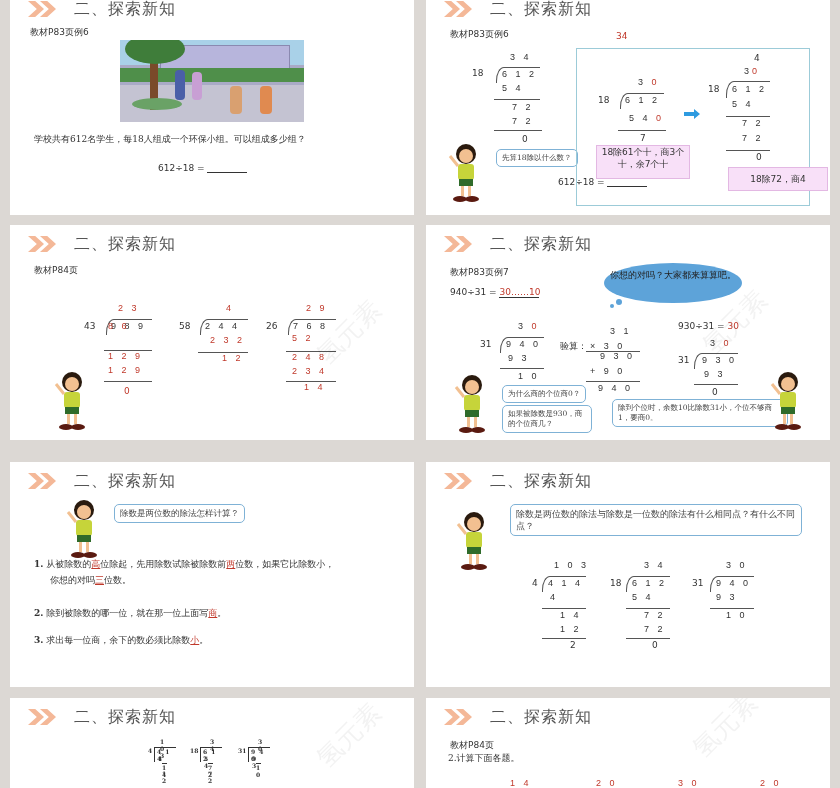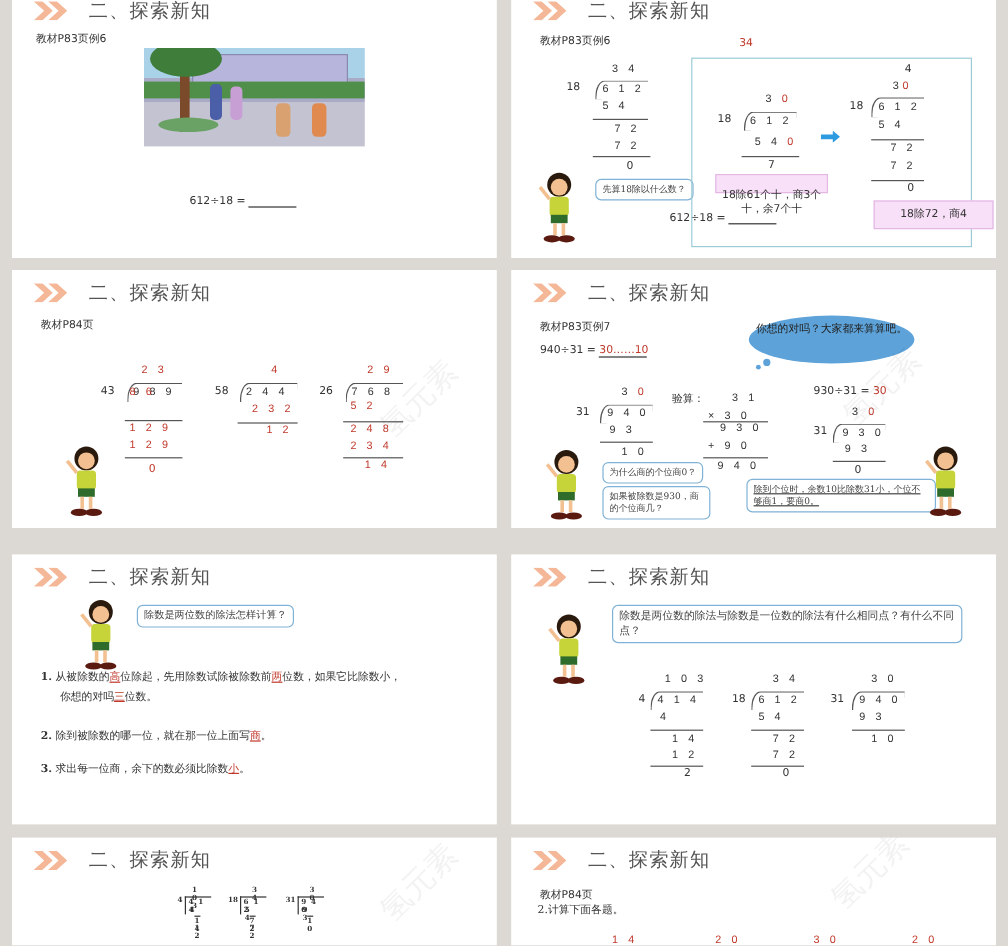--- a/index.html
+++ b/index.html
@@ -25,21 +25,21 @@
   .txt { position: absolute; font-size: 9px; color: #333; white-space: nowrap; }
   .red { color: #c0392b; }
   .mono { font-family: "Liberation Sans", sans-serif; letter-spacing: 3px; }
   .ln { position: absolute; height: 1px; background: #555; }
   .bracket { position: absolute; border-left: 1px solid #555; border-top: 1px solid #555; border-top-left-radius: 8px 14px; }
   .blank { display: inline-block; border-bottom: 1px solid #333; width: 40px; height: 10px; vertical-align: bottom; }
 
   .callout { position: absolute; border: 1px solid #7fb2d6; border-radius: 5px; background: #fff; font-size: 7.5px; color: #444; padding: 3px 5px; line-height: 1.35; font-family: "DejaVu Serif", serif; }
   .pinkbox { position: absolute; background: #f8e0f8; border: 1px solid #e3b8e3; font-size: 9px; color: #333; text-align: center; line-height: 1.3; }
   .panel { position: absolute; border: 1px solid #9ccbd8; }
-  .cloud { position: absolute; background: #5da3d9; border-radius: 50%; color: #222; font-size: 9px; text-align: center; font-family: "DejaVu Serif", serif; line-height: 1.4; margin-left: 20px; }
+  .cloud { position: absolute; background: #5da3d9; border-radius: 50%; color: #222; font-size: 9px; text-align: center; font-family: "DejaVu Serif", serif; line-height: 1.4; }
 
   .kid { position: absolute; width: 36px; height: 62px; }
   .illus { position: absolute; left: 110px; top: 40px; width: 184px; height: 82px; background: linear-gradient(#a9d1e8 0%, #a9d1e8 30%, #a9aac6 30%, #a9aac6 55%, #c4c3d2 55%); overflow: hidden; }
   .watermark { position: absolute; font-size: 26px; color: rgba(0,0,0,0.05); transform: rotate(-45deg); font-family: "DejaVu Serif", serif; pointer-events: none; }
 </style>
 </head>
 <body>
 
 <div class="slide s1">
   <div class="hdr">
@@ -54,20 +54,21 @@
     <div style="position:absolute;left:40px;top:5px;width:130px;height:35px;background:#b7b5dc;border:1px solid #8a89b0;"></div>
     <div style="position:absolute;left:0;top:28px;width:184px;height:14px;background:#4f8f4a;"></div>
     <div style="position:absolute;left:30px;top:0;width:8px;height:70px;background:#7a4a2a;"></div>
     <div style="position:absolute;left:5px;top:-6px;width:60px;height:30px;background:#3f7d3a;border-radius:50%;"></div>
     <div style="position:absolute;left:12px;top:58px;width:50px;height:12px;background:#6aa266;border-radius:50%;"></div>
     <div style="position:absolute;left:55px;top:30px;width:10px;height:30px;background:#4a5fa8;border-radius:4px;"></div>
     <div style="position:absolute;left:72px;top:32px;width:10px;height:28px;background:#c89fd4;border-radius:4px;"></div>
     <div style="position:absolute;left:110px;top:46px;width:12px;height:28px;background:#d9a070;border-radius:4px;"></div>
     <div style="position:absolute;left:140px;top:46px;width:12px;height:28px;background:#e08a50;border-radius:4px;"></div>
   </div>
+  <div class="txt" style="left:24px;top:133px;font-family:'DejaVu Serif',serif;">学校共有612名学生，每18人组成一个环保小组。可以组成多少组？</div>
   <div class="txt" style="left:148px;top:163px;">
     <span>612÷18 =</span>
     <span class="blank"></span>
   </div>
 </div>
 
 <div class="slide s2">
   <div class="hdr">
     <div class="chev">
         <span></span>
@@ -110,21 +111,21 @@
 
   <div class="panel" style="left:150px;top:48px;width:234px;height:158px;"></div>
 
   <div class="txt mono" style="left:212px;top:77px;"><span>3</span> <span class="red">0</span></div>
   <div class="txt" style="left:172px;top:95px;">18</div>
   <div class="bracket" style="left:194px;top:93px;width:44px;height:16px;"></div>
   <div class="txt mono" style="left:199px;top:95px;">6 1 2</div>
   <div class="txt mono" style="left:203px;top:113px;"><span>5 4</span> <span class="red">0</span></div>
   <div class="ln" style="left:192px;top:130px;width:48px;"></div>
   <div class="txt" style="left:214px;top:133px;">7</div>
-  <div class="pinkbox" style="left:170px;top:145px;width:94px;height:16px;padding-top:12px;">18除61个十，商3个十，余7个十</div>
+  <div class="pinkbox" style="left:170px;top:145px;width:94px;height:34px;padding-top:1px;">18除61个十，商3个十，余7个十</div>
   <svg style="position:absolute;left:258px;top:109px;width:16px;height:10px;" viewBox="0 0 16 10">
       <path d="M0 3 H10 V0 L16 5 L10 10 V7 H0 Z" fill="#2e9be0"></path>
     </svg>
 
   <div class="txt" style="left:328px;top:53px;">4</div>
   <div class="txt mono" style="left:318px;top:66px;"><span>3</span><span class="red">0</span></div>
   <div class="txt" style="left:282px;top:84px;">18</div>
   <div class="bracket" style="left:300px;top:81px;width:44px;height:17px;"></div>
   <div class="txt mono" style="left:306px;top:84px;">6 1 2</div>
   <div class="txt mono" style="left:306px;top:99px;">5 4</div>
@@ -208,21 +209,21 @@
   <div class="cloud" style="left:184px;top:79px;width:4px;height:4px;"></div>
 
   <div class="txt mono" style="left:92px;top:96px;"><span>3</span> <span class="red">0</span></div>
   <div class="txt" style="left:54px;top:114px;">31</div>
   <div class="bracket" style="left:74px;top:112px;width:44px;height:16px;"></div>
   <div class="txt mono" style="left:80px;top:114px;">9 4 0</div>
   <div class="txt mono" style="left:82px;top:128px;">9 3</div>
   <div class="ln" style="left:74px;top:143px;width:44px;"></div>
   <div class="txt mono" style="left:92px;top:146px;">1 0</div>
 
-  <div class="txt" style="left:134px;top:101px;font-family:'DejaVu Serif',serif;">验算：</div>
+  <div class="txt" style="left:134px;top:115px;font-family:'DejaVu Serif',serif;">验算：</div>
   <div class="txt mono" style="left:184px;top:101px;">3 1</div>
   <div class="txt mono" style="left:164px;top:116px;">× 3 0</div>
   <div class="ln" style="left:160px;top:126px;width:54px;"></div>
   <div class="txt mono" style="left:174px;top:126px;">9 3 0</div>
   <div class="txt mono" style="left:164px;top:141px;">+ 9 0</div>
   <div class="ln" style="left:160px;top:156px;width:54px;"></div>
   <div class="txt mono" style="left:172px;top:158px;">9 4 0</div>
 
   <div class="txt" style="left:252px;top:96px;"><span>930÷31 =</span> <span class="red">30</span></div>
   <div class="txt mono" style="left:284px;top:113px;"><span>3</span> <span class="red">0</span></div>
@@ -239,21 +240,21 @@
     <rect x="10" y="22" width="16" height="16" rx="3" fill="#c6d43a"></rect>
       <rect x="11" y="37" width="14" height="7" fill="#2f6b2a"></rect>
     <rect x="13" y="44" width="3" height="10" fill="#f2c091"></rect>
       <rect x="20" y="44" width="3" height="10" fill="#f2c091"></rect>
     <ellipse cx="12" cy="57" rx="7" ry="3" fill="#5a1a10"></ellipse>
       <ellipse cx="24" cy="57" rx="7" ry="3" fill="#5a1a10"></ellipse>
     <path d="M10 24 L2 14" stroke="#f2c091" stroke-width="3"></path>
   </svg>
   <div class="callout" style="left:76px;top:160px;">为什么商的个位商0？</div>
   <div class="callout" style="left:76px;top:180px;width:90px;">如果被除数是930，商的个位商几？</div>
-  <div class="callout" style="left:196px;top:174px;width:158px;text-decoration:underline;">除到个位时，余数10比除数31小，个位不够商1，要商0。</div>
+  <div class="callout" style="left:186px;top:174px;width:176px;">除到个位时，余数10比除数31小，个位不够商1，要商0。</div>
   <svg class="kid" style="left:344px;top:145px;" viewBox="0 0 36 62">
     <circle cx="18" cy="12" r="10" fill="#2a1a0e"></circle>
       <circle cx="18" cy="14" r="7" fill="#f2c091"></circle>
     <rect x="10" y="22" width="16" height="16" rx="3" fill="#c6d43a"></rect>
       <rect x="11" y="37" width="14" height="7" fill="#2f6b2a"></rect>
     <rect x="13" y="44" width="3" height="10" fill="#f2c091"></rect>
       <rect x="20" y="44" width="3" height="10" fill="#f2c091"></rect>
     <ellipse cx="12" cy="57" rx="7" ry="3" fill="#5a1a10"></ellipse>
       <ellipse cx="24" cy="57" rx="7" ry="3" fill="#5a1a10"></ellipse>
     <path d="M10 24 L2 14" stroke="#f2c091" stroke-width="3"></path>

